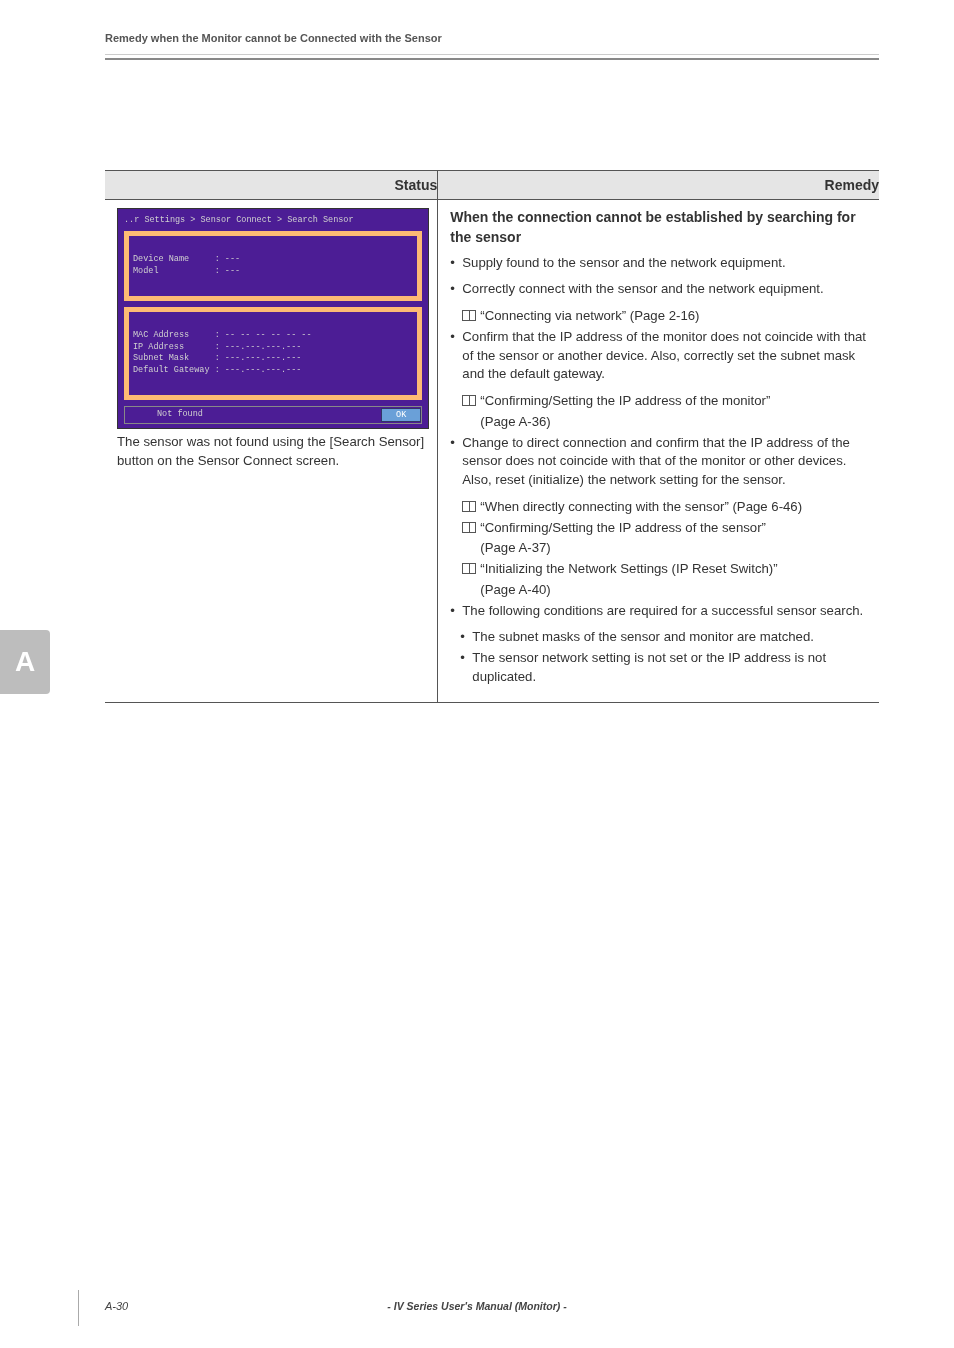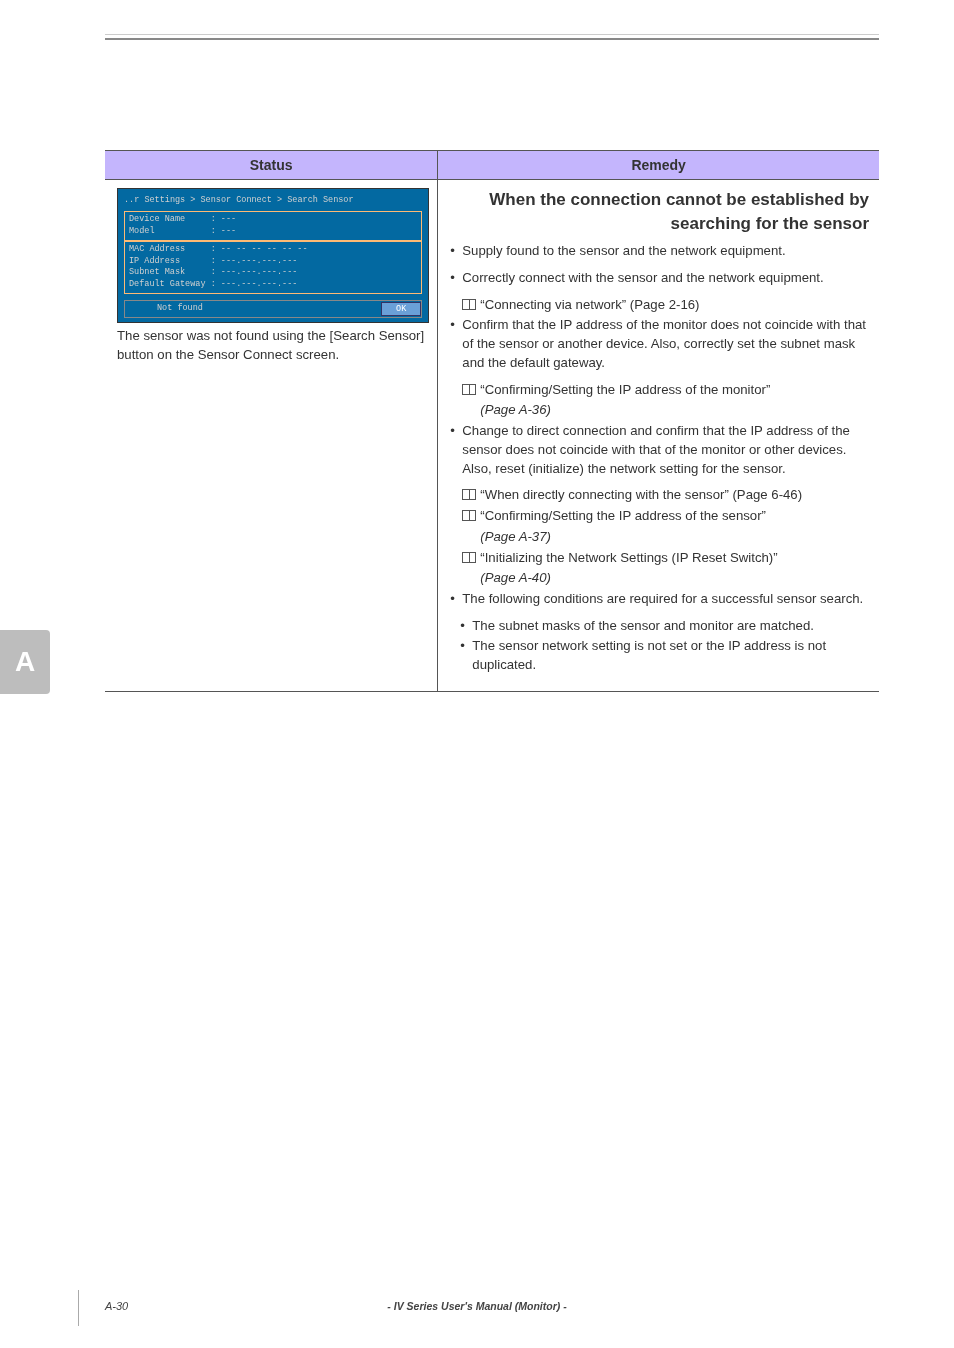--- a/index.html
+++ b/index.html
@@ -30,44 +30,43 @@
     }
     .content {
       padding: 110px 75px 0 105px;
     }
     table.main-table {
       width: 100%;
       border-collapse: collapse;
       table-layout: fixed;
     }
     table.main-table th {
-      background: #c4b5fd;
+      background: #e5e5e5;
       border-top: 1px solid #555;
       border-bottom: 1px solid #555;
       font-weight: bold;
       font-size: 14px;
       padding: 6px 0;
-      text-align: center;
+      text-align: right;
       margin-top: 18px;
     }
     table.main-table th.status-col { width: 43%; border-right: 1px solid #555; }
     table.main-table th.remedy-col { width: 57%; }
     table.main-table td {
       vertical-align: top;
       border-bottom: 1px solid #555;
       padding: 8px 10px 14px 12px;
       font-size: 13.2px;
       line-height: 1.42;
     }
     table.main-table td.status-cell { border-right: 1px solid #555; padding-right: 8px; }
     .remedy-title {
       font-weight: bold;
-      font-size: 17px;
+      font-size: 14px;
       margin-bottom: 6px;
-      text-align: right;
     }
     .bullet {
       position: relative;
       padding-left: 12px;
       margin-bottom: 8px;
     }
     .bullet::before {
       content: "•";
       position: absolute;
       left: 0;
@@ -104,46 +103,46 @@
       content: "";
       position: absolute;
       left: 50%;
       top: 0;
       bottom: 0;
       border-left: 1px solid #555;
     }
     .ref-indent {
       padding-left: 30px;
       margin-bottom: 2px;
-      font-style: italic;
     }
     .status-caption {
       font-size: 13.2px;
       line-height: 1.42;
       margin-top: 4px;
     }
     
     .screenshot {
-      background: #0369a1;
+      background: #4c1d95;
       color: #d0d0d0;
       font-family: "Courier New", monospace;
       font-size: 8.5px;
       padding: 4px 6px 4px 6px;
       border: 1px solid #333;
       width: 100%;
       line-height: 1.4;
     }
     .screenshot .titlebar {
       color: #d0d0d0;
       font-size: 8.5px;
       padding: 2px 0 4px 0;
     }
     .screenshot .panel {
-      border: 1px solid #fdba74;
-      padding: 2px 4px;
+      border: 5px solid #fdba74;
+      padding: 18px 4px;
+      margin-bottom: 6px;
     }
     .screenshot .row { white-space: pre; }
     .screenshot .statusbar {
       border: 1px solid #888;
       margin-top: 6px;
       display: flex;
       justify-content: space-between;
       align-items: center;
       padding-left: 28px;
     }
@@ -202,20 +201,21 @@
       width: 100%;
       text-align: center;
       font-weight: bold;
       font-size: 10.5px;
     }
   </style>
 </head>
 <body>
 
 <div class="header-area">
+  <div class="running-header">Remedy when the Monitor cannot be Connected with the Sensor</div>
   <div class="header-rule-light"></div>
   <div class="header-rule-dark"></div>
 </div>
 
 <div class="content">
   <table class="main-table">
     <thead>
       <tr>
         <th class="status-col">Status</th>
         <th class="remedy-col">Remedy</th>

